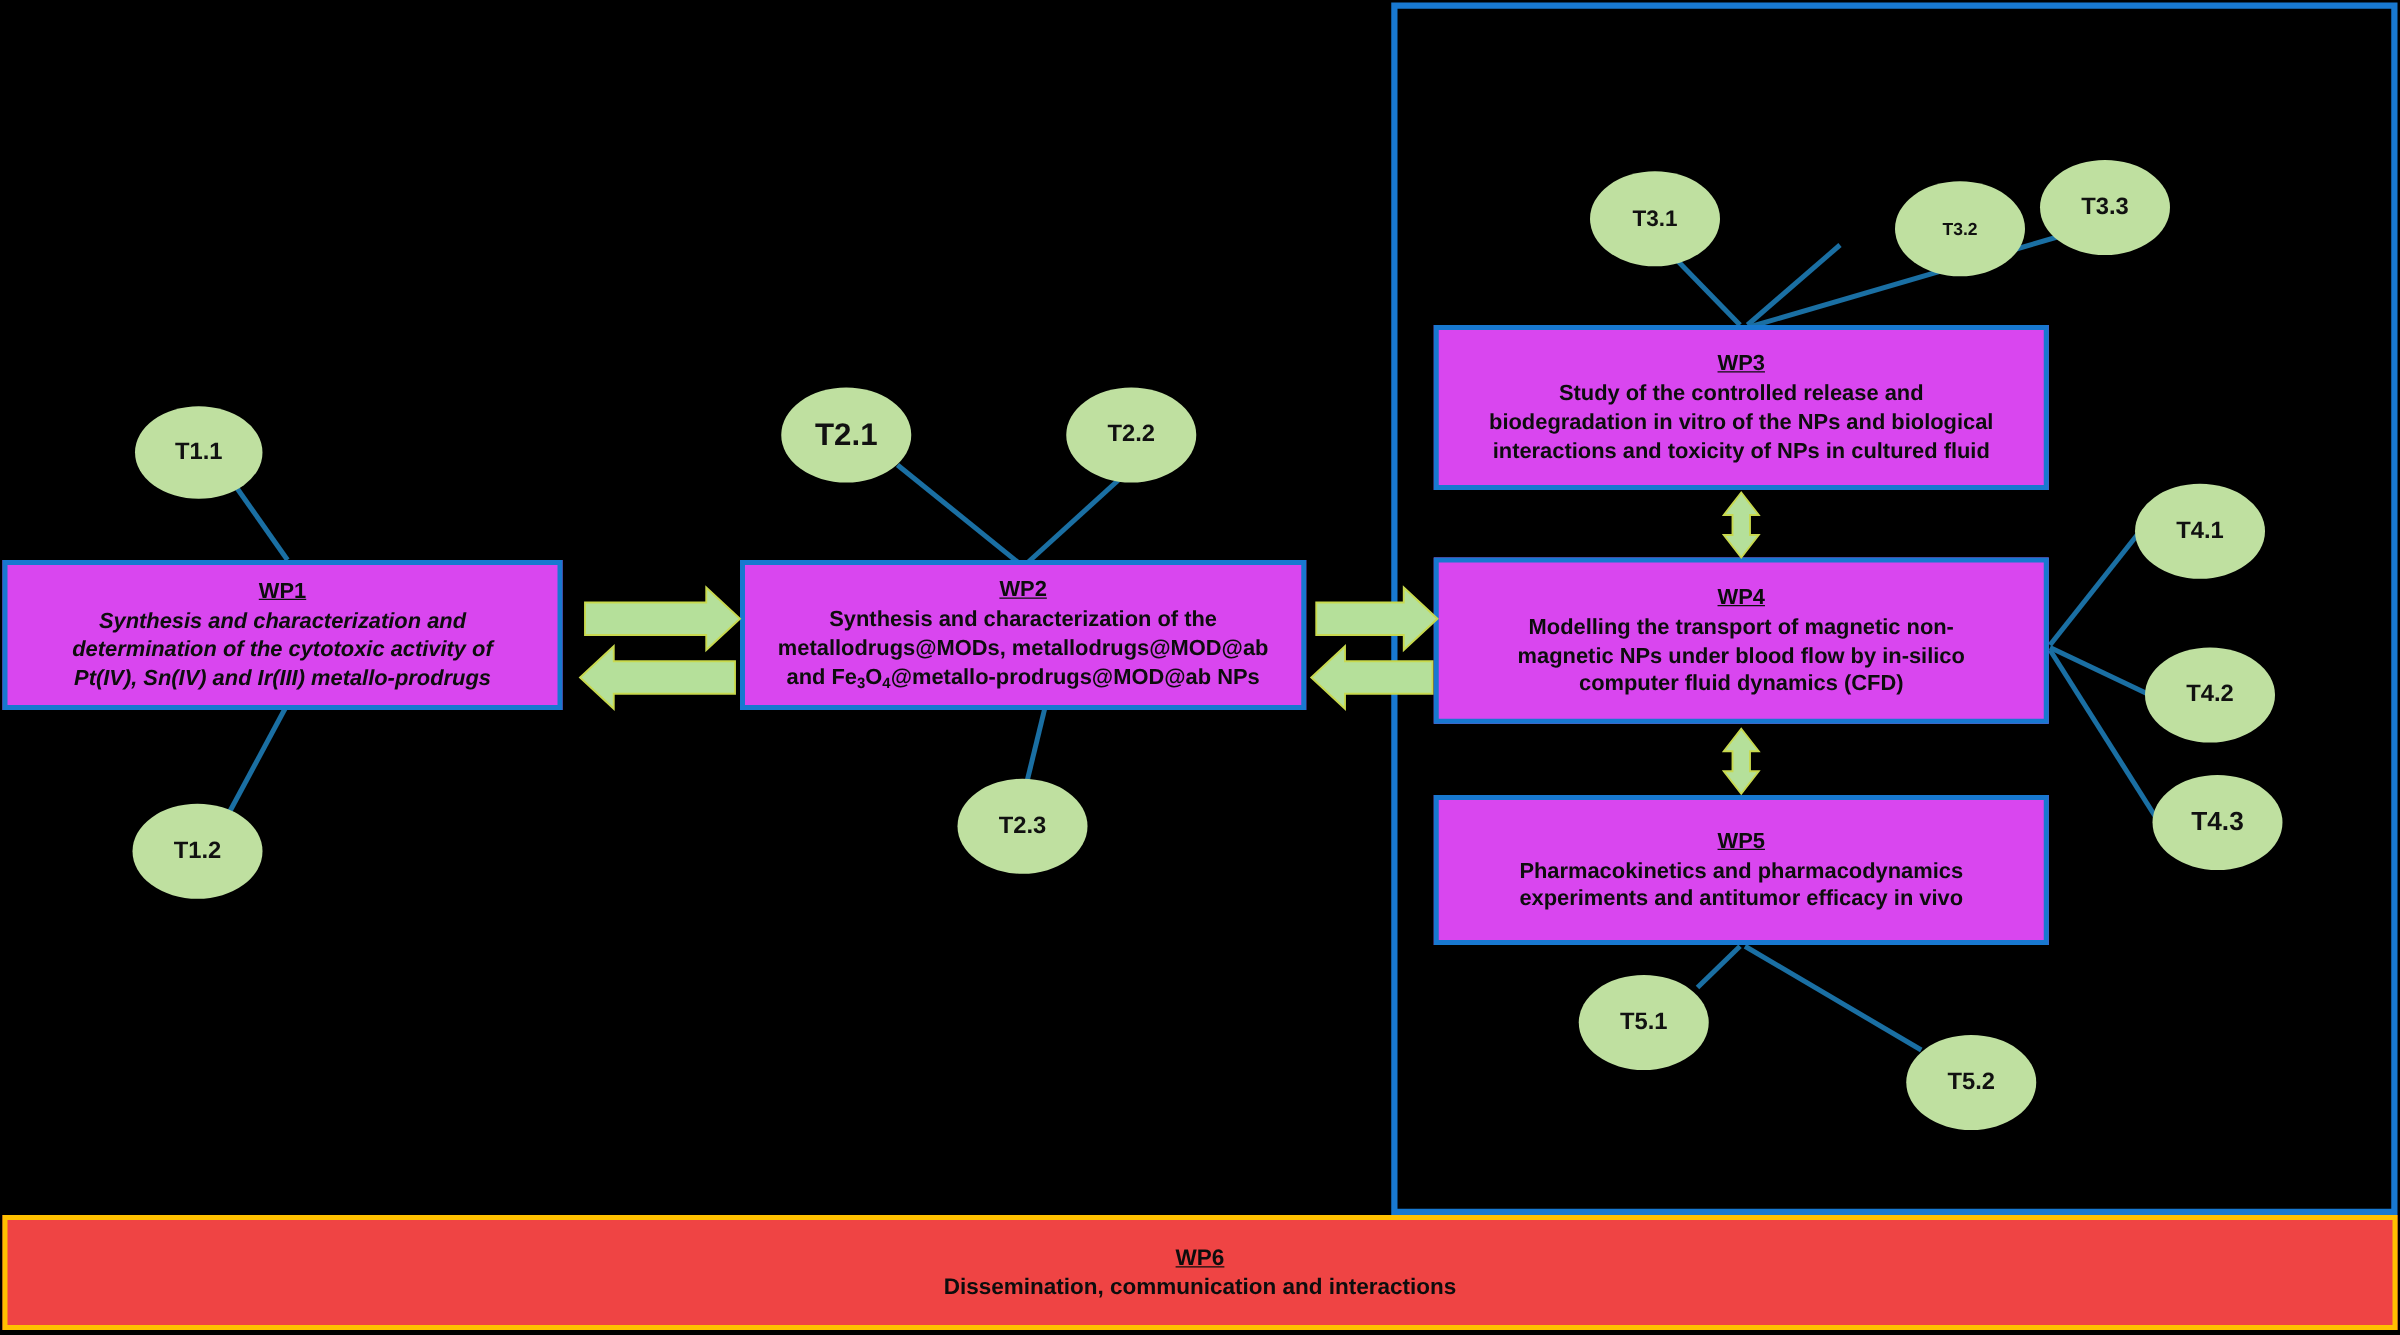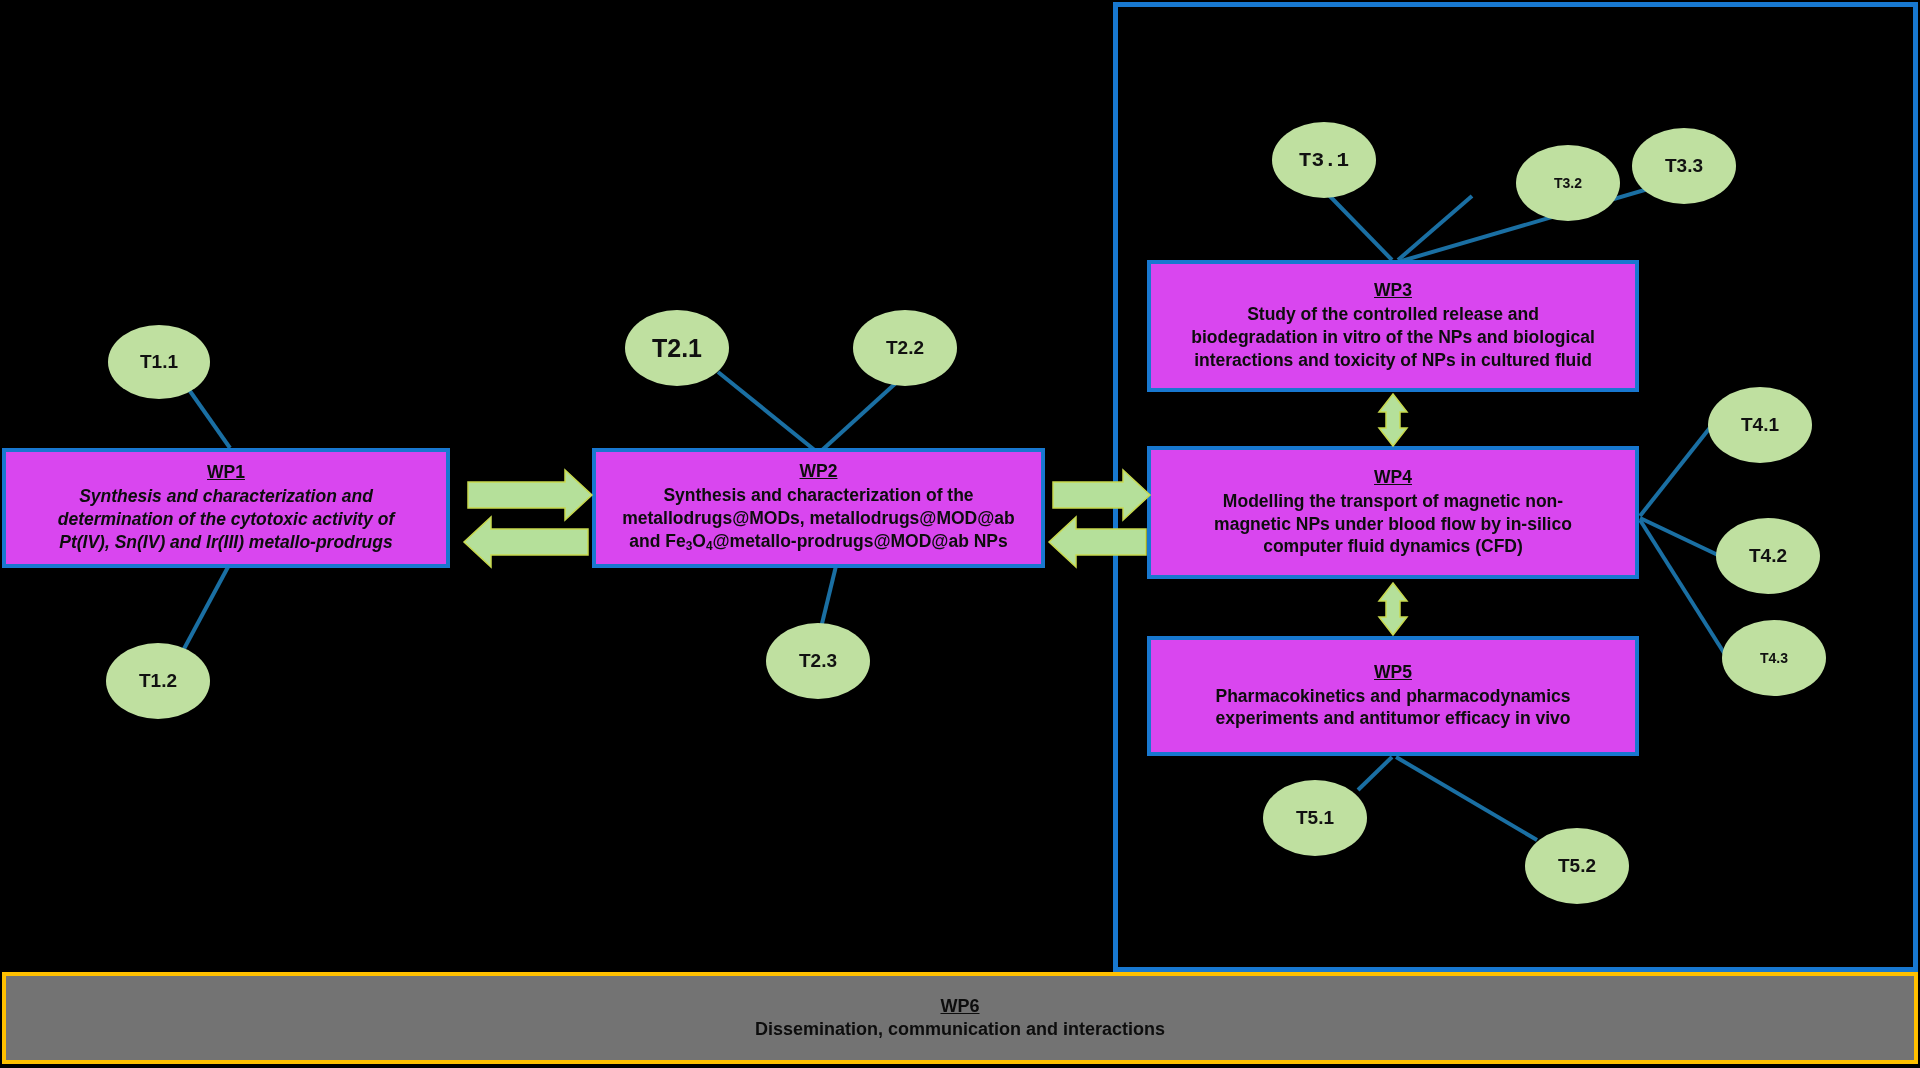--- a/index.html
+++ b/index.html
@@ -74,21 +74,21 @@
     color: #111111;
     display: flex;
     align-items: center;
     justify-content: center;
     font-weight: bold;
     z-index: 6;
   }
   .footer-bar {
     position: absolute;
     box-sizing: border-box;
-    background: #737373;
+    background: #ef4444;
     border: 4px solid #ffc000;
     display: flex;
     flex-direction: column;
     align-items: center;
     justify-content: center;
     z-index: 7;
     color: #0d0d0d;
   }
   .footer-title {
     font-weight: bold;
@@ -189,36 +189,36 @@
   </div>
   <div class="task" style="left:625px; top:310px; width:104px; height:76px; font-size:25px;">
     <span>T2.1</span>
   </div>
   <div class="task" style="left:853px; top:310px; width:104px; height:76px; font-size:19px;">
     <span>T2.2</span>
   </div>
   <div class="task" style="left:766px; top:623px; width:104px; height:76px; font-size:19px;">
     <span>T2.3</span>
   </div>
-  <div class="task" style="left:1272px; top:122px; width:104px; height:76px; font-size:21px;font-family:Liberation Mono, monospace;">
+  <div class="task" style="left:1272px; top:137px; width:104px; height:76px; font-size:18px;">
     <span>T3.1</span>
   </div>
   <div class="task" style="left:1516px; top:145px; width:104px; height:76px; font-size:14px;">
     <span>T3.2</span>
   </div>
   <div class="task" style="left:1632px; top:128px; width:104px; height:76px; font-size:19px;">
     <span>T3.3</span>
   </div>
   <div class="task" style="left:1708px; top:387px; width:104px; height:76px; font-size:19px;">
     <span>T4.1</span>
   </div>
   <div class="task" style="left:1716px; top:518px; width:104px; height:76px; font-size:19px;">
     <span>T4.2</span>
   </div>
-  <div class="task" style="left:1722px; top:620px; width:104px; height:76px; font-size:14px;">
+  <div class="task" style="left:1722px; top:620px; width:104px; height:76px; font-size:21px;">
     <span>T4.3</span>
   </div>
   <div class="task" style="left:1263px; top:780px; width:104px; height:76px; font-size:19px;">
     <span>T5.1</span>
   </div>
   <div class="task" style="left:1525px; top:828px; width:104px; height:76px; font-size:19px;">
     <span>T5.2</span>
   </div>
 
   <svg class="arrow-layer" viewBox="0 0 1920 1068">

